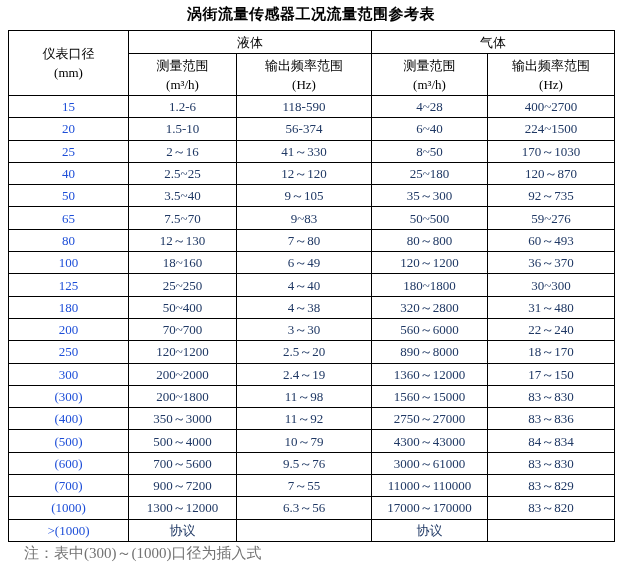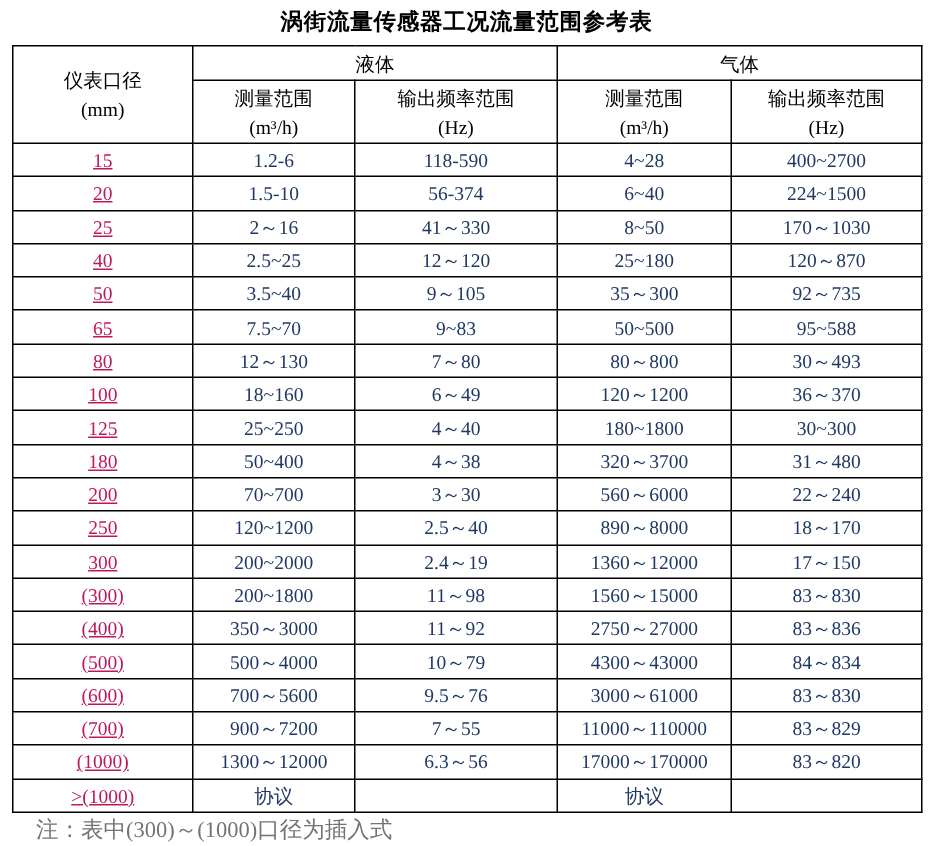--- a/index.html
+++ b/index.html
@@ -37,21 +37,21 @@
   }
   thead tr.group-row th{height:22px;}
   thead tr.sub-row th{height:41px;}
   th .hdr-line{display:block;}
   tbody td{
     height:21.3px;
     font-size:13px;
     color:#1f3864;
     line-height:21px;
   }
-  td.cell-diameter{color:#be185d;text-decoration:underline;}
+  td.cell-diameter{color:#1d4ed8;}
   .footnote{
     position:absolute;top:544px;left:24px;
     font-size:15px;color:#737373;
   }
 </style>
 </head>
 <body>
 
 <div class="page-title">涡街流量传感器工况流量范围参考表</div>
 
@@ -125,61 +125,61 @@
         <td class="cell-liquid-measure">3.5~40</td>
         <td class="cell-liquid-frequency">9～105</td>
         <td class="cell-gas-measure">35～300</td>
         <td class="cell-gas-frequency">92～735</td>
       </tr>
       <tr>
         <td class="cell-diameter">65</td>
         <td class="cell-liquid-measure">7.5~70</td>
         <td class="cell-liquid-frequency">9~83</td>
         <td class="cell-gas-measure">50~500</td>
-        <td class="cell-gas-frequency">95~588</td>
+        <td class="cell-gas-frequency">59~276</td>
       </tr>
       <tr>
         <td class="cell-diameter">80</td>
         <td class="cell-liquid-measure">12～130</td>
         <td class="cell-liquid-frequency">7～80</td>
         <td class="cell-gas-measure">80～800</td>
-        <td class="cell-gas-frequency">30～493</td>
+        <td class="cell-gas-frequency">60～493</td>
       </tr>
       <tr>
         <td class="cell-diameter">100</td>
         <td class="cell-liquid-measure">18~160</td>
         <td class="cell-liquid-frequency">6～49</td>
         <td class="cell-gas-measure">120～1200</td>
         <td class="cell-gas-frequency">36～370</td>
       </tr>
       <tr>
         <td class="cell-diameter">125</td>
         <td class="cell-liquid-measure">25~250</td>
         <td class="cell-liquid-frequency">4～40</td>
         <td class="cell-gas-measure">180~1800</td>
         <td class="cell-gas-frequency">30~300</td>
       </tr>
       <tr>
         <td class="cell-diameter">180</td>
         <td class="cell-liquid-measure">50~400</td>
         <td class="cell-liquid-frequency">4～38</td>
-        <td class="cell-gas-measure">320～3700</td>
+        <td class="cell-gas-measure">320～2800</td>
         <td class="cell-gas-frequency">31～480</td>
       </tr>
       <tr>
         <td class="cell-diameter">200</td>
         <td class="cell-liquid-measure">70~700</td>
         <td class="cell-liquid-frequency">3～30</td>
         <td class="cell-gas-measure">560～6000</td>
         <td class="cell-gas-frequency">22～240</td>
       </tr>
       <tr>
         <td class="cell-diameter">250</td>
         <td class="cell-liquid-measure">120~1200</td>
-        <td class="cell-liquid-frequency">2.5～40</td>
+        <td class="cell-liquid-frequency">2.5～20</td>
         <td class="cell-gas-measure">890～8000</td>
         <td class="cell-gas-frequency">18～170</td>
       </tr>
       <tr>
         <td class="cell-diameter">300</td>
         <td class="cell-liquid-measure">200~2000</td>
         <td class="cell-liquid-frequency">2.4～19</td>
         <td class="cell-gas-measure">1360～12000</td>
         <td class="cell-gas-frequency">17～150</td>
       </tr>

